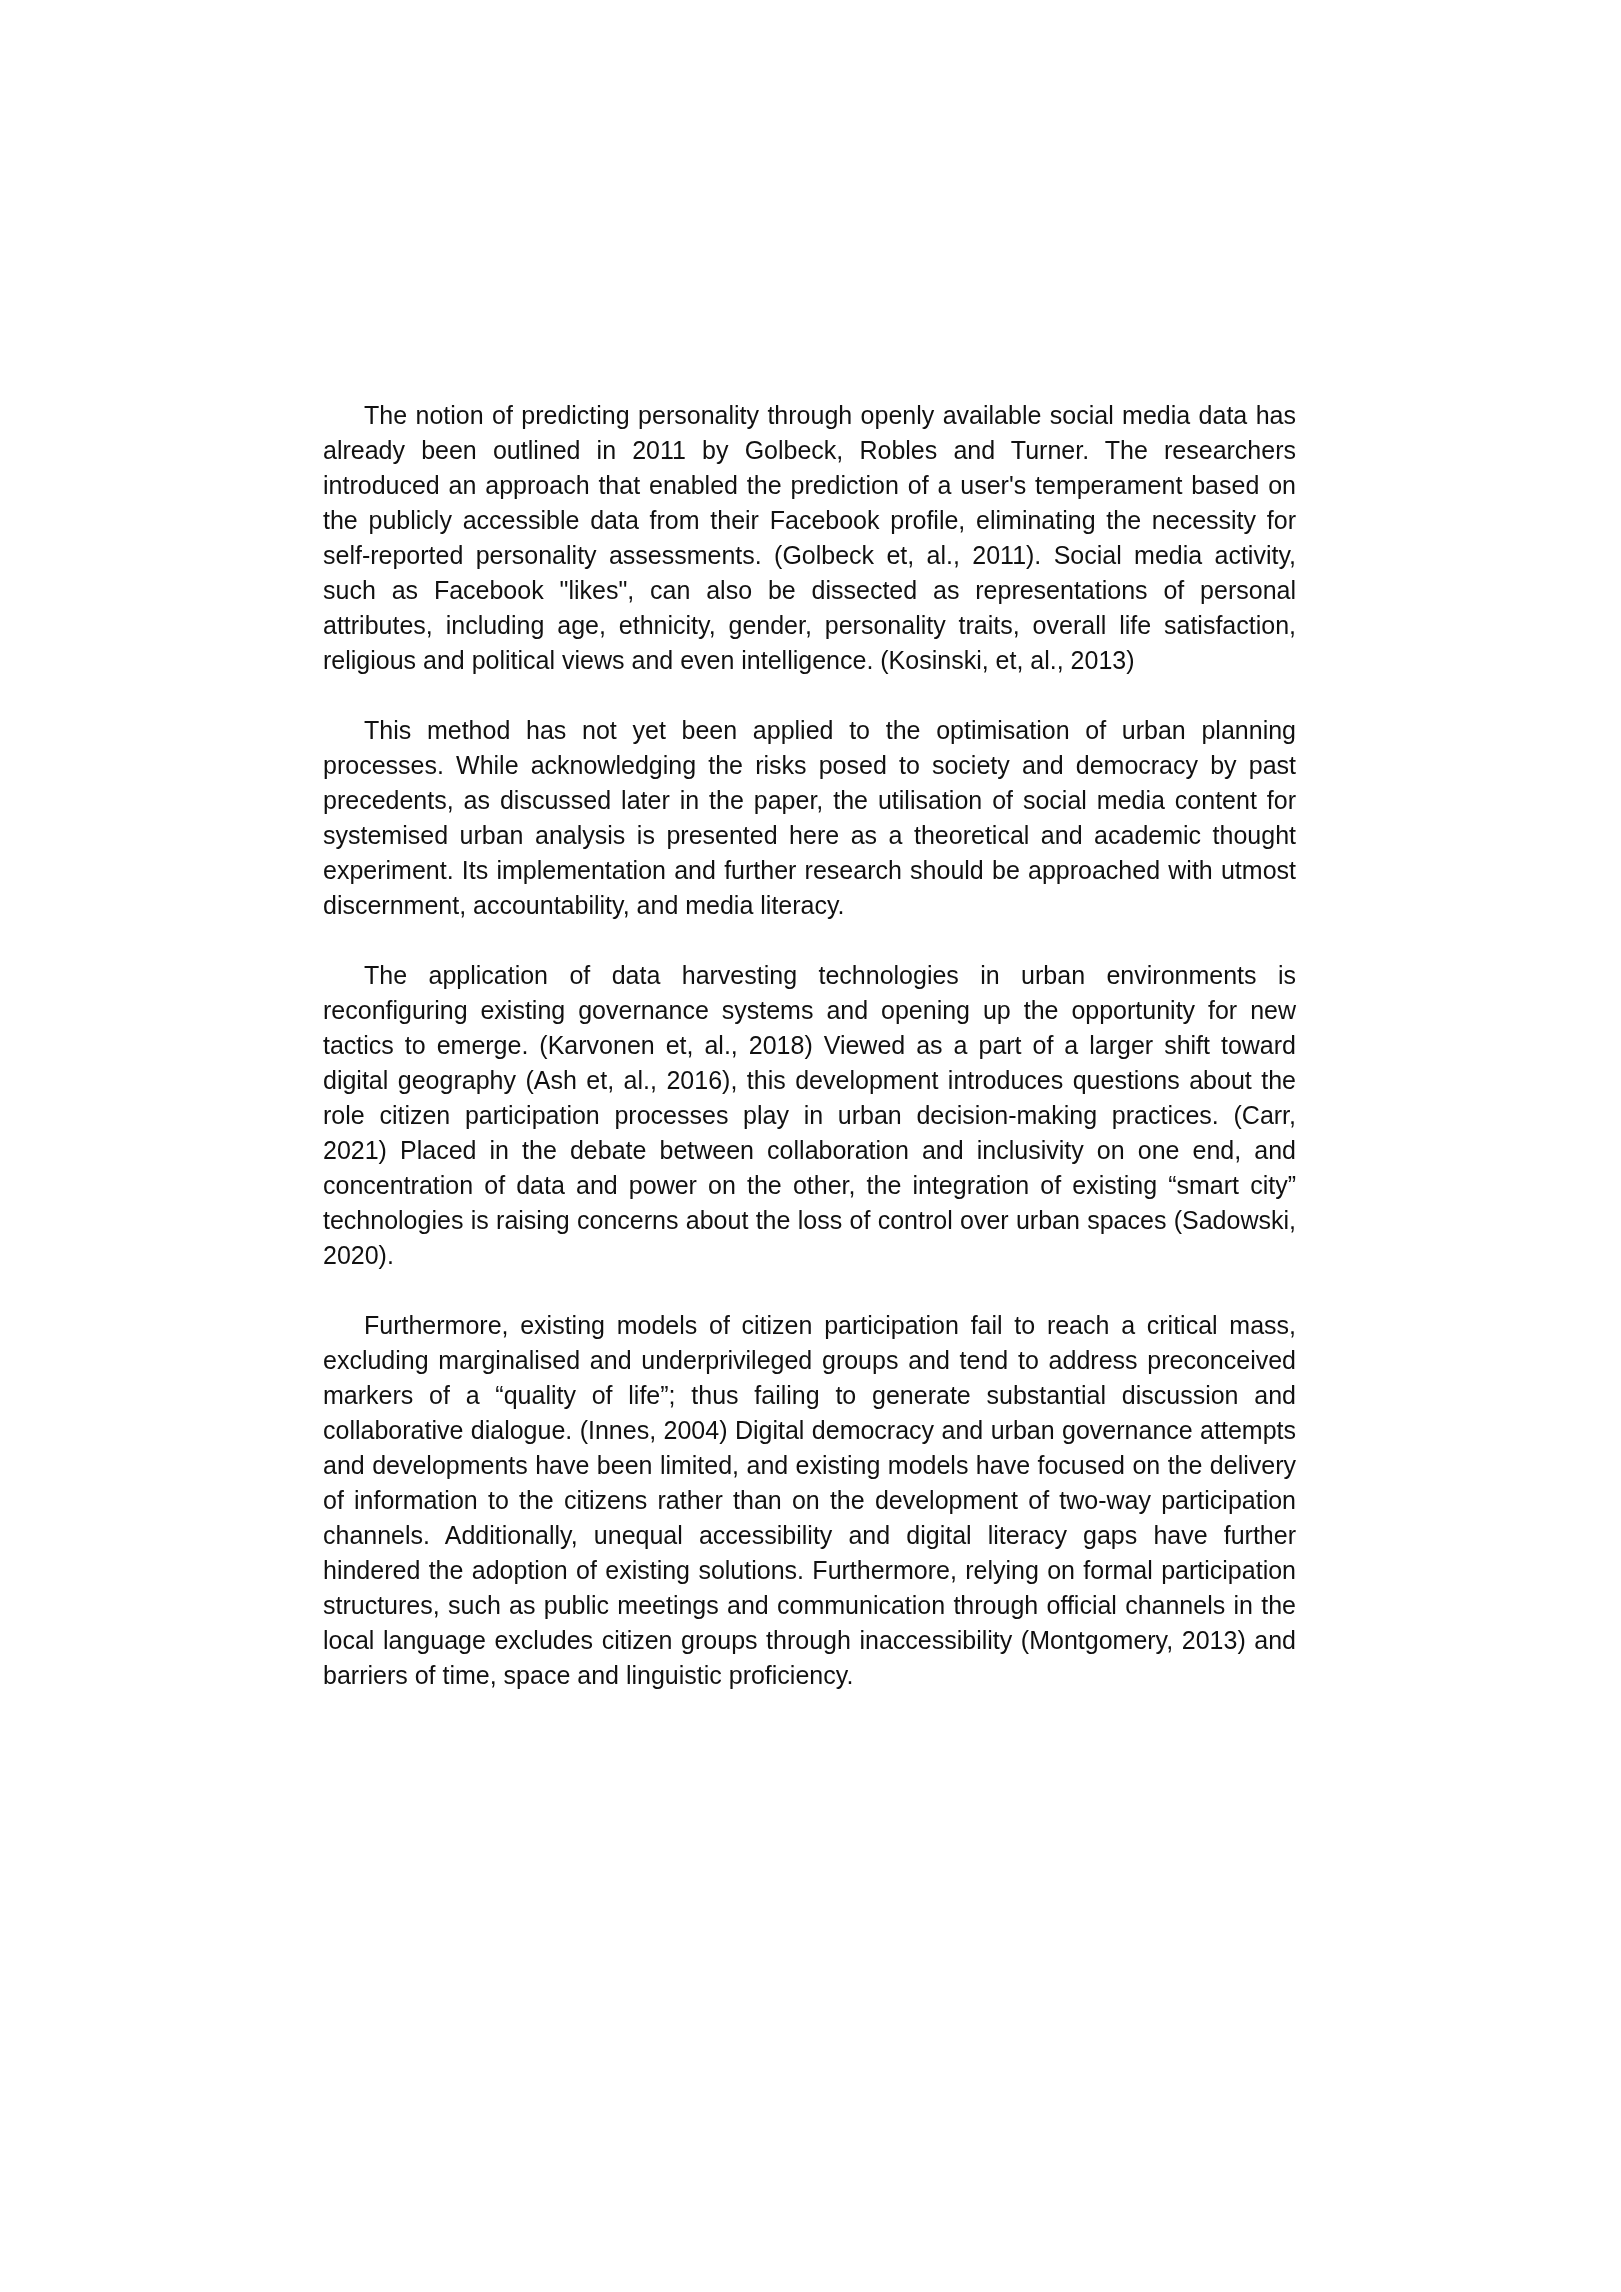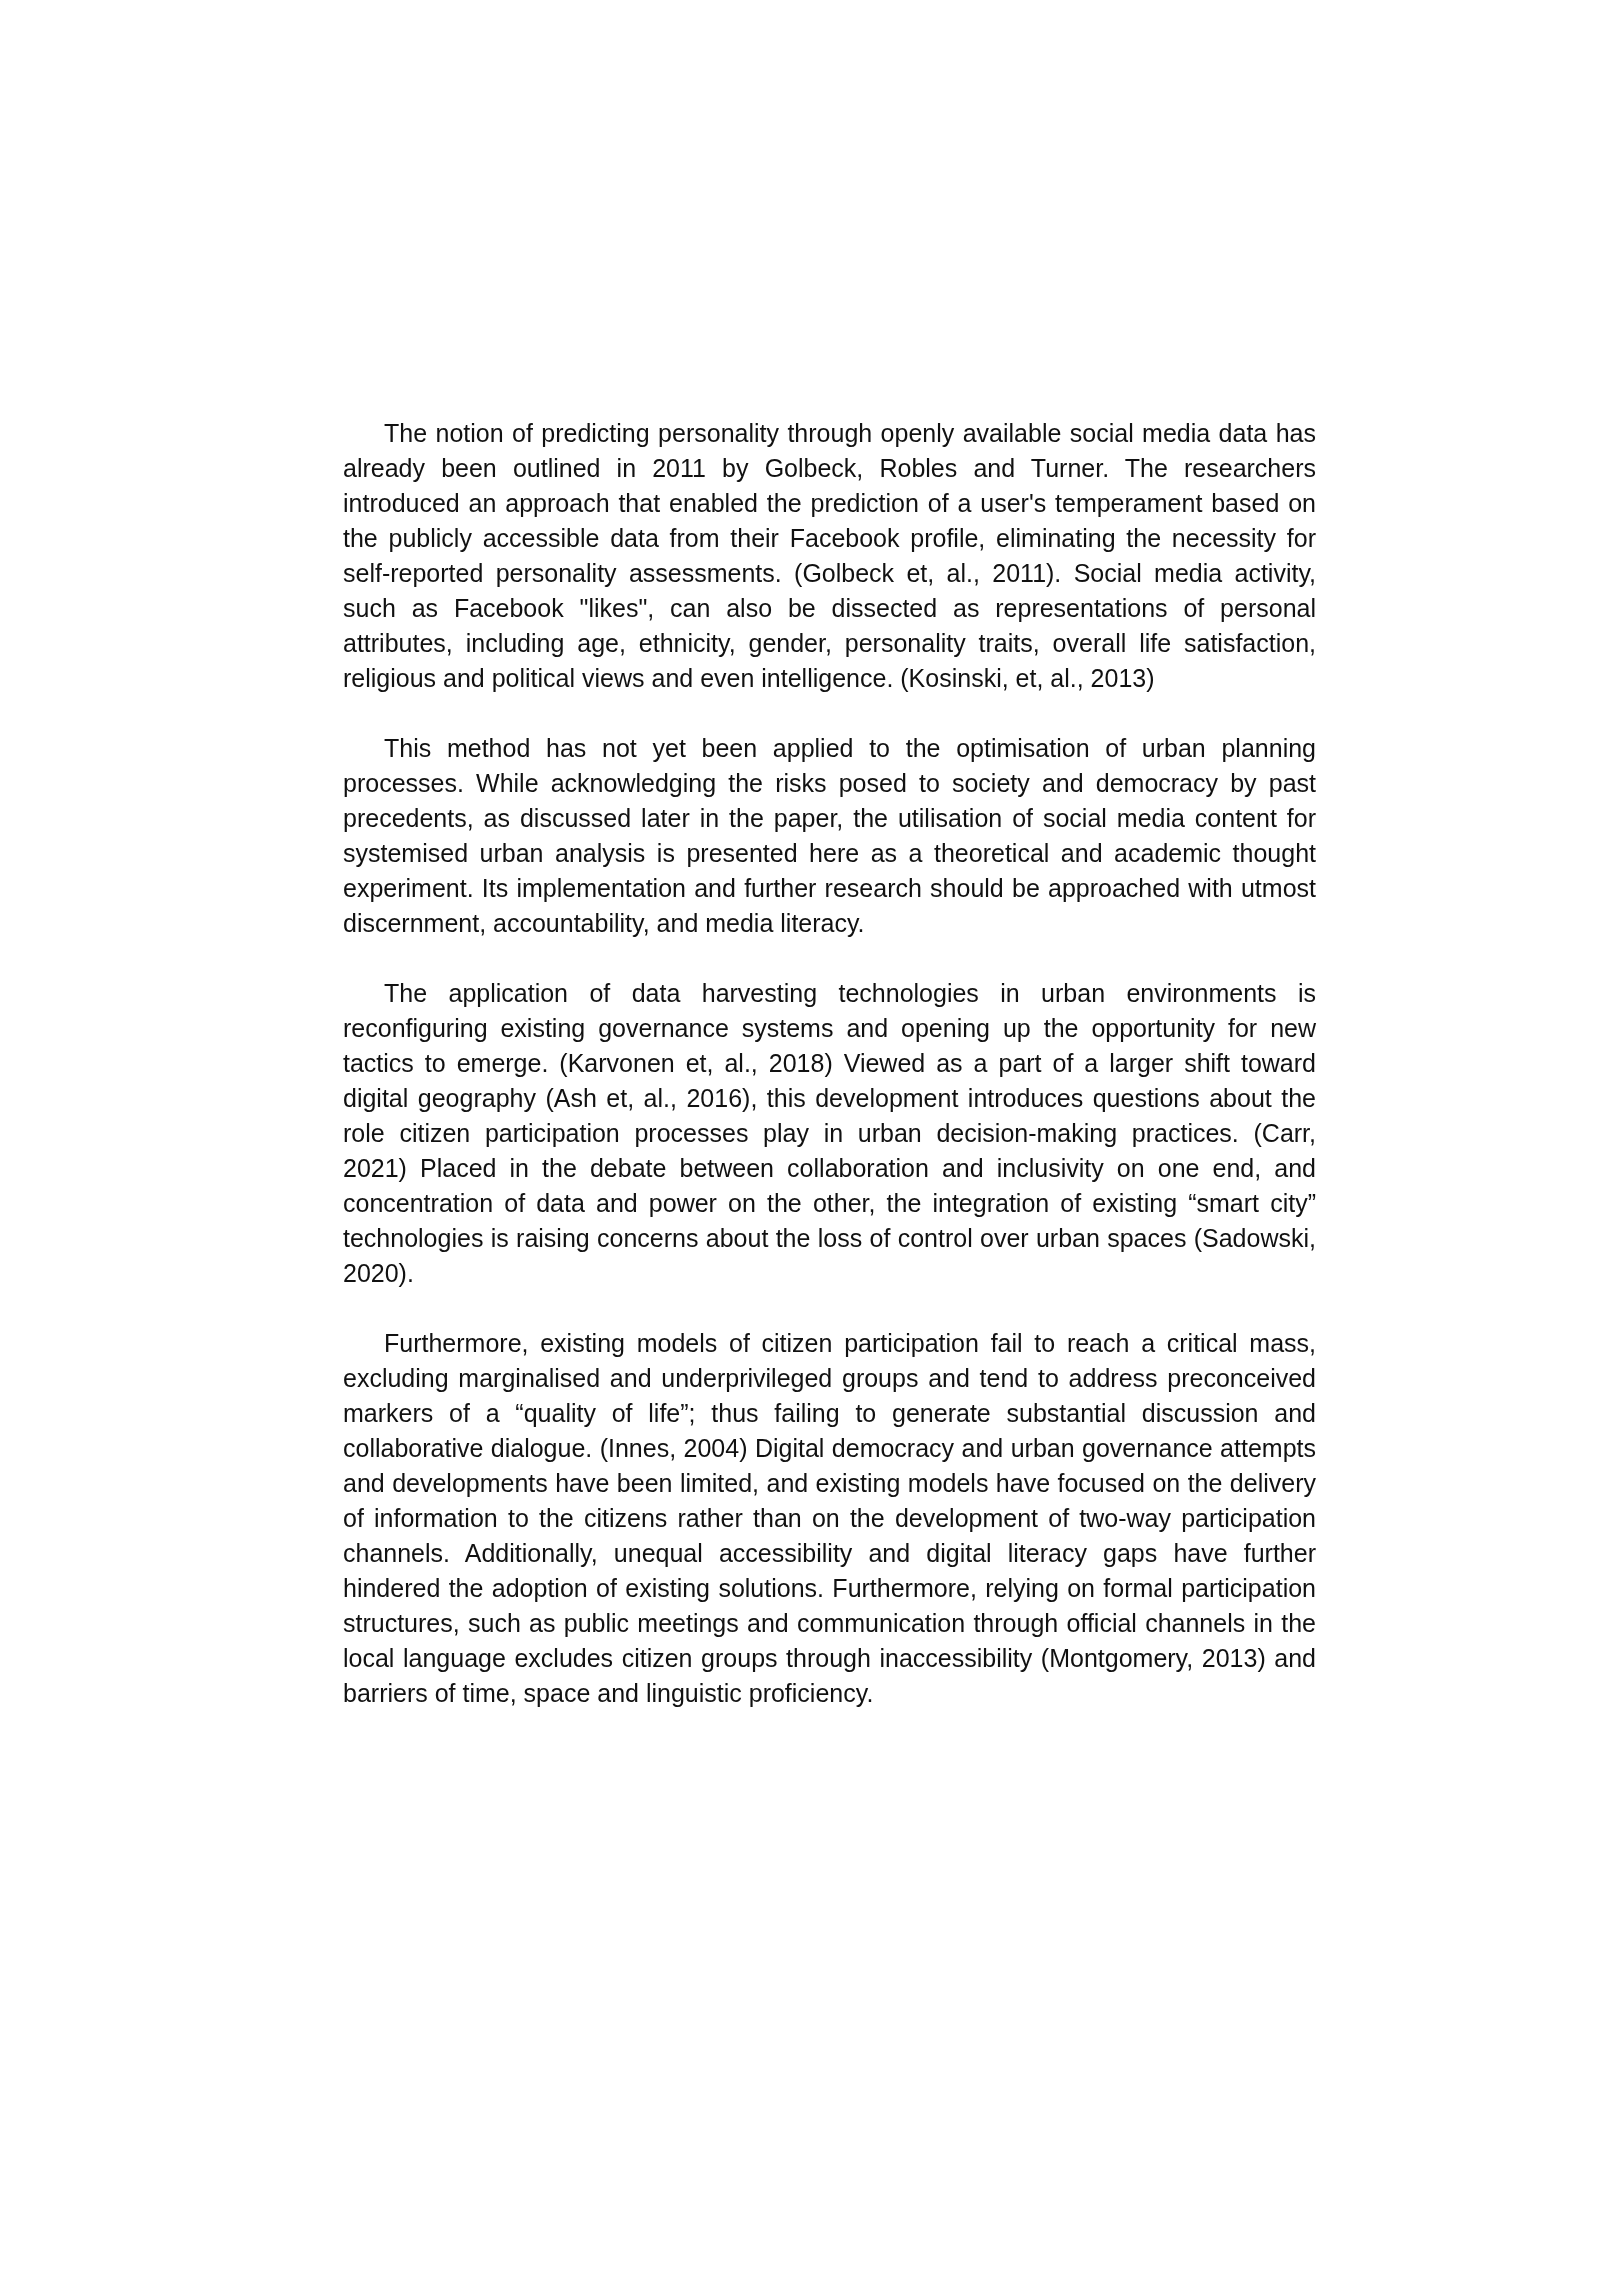--- a/index.html
+++ b/index.html
@@ -18,23 +18,22 @@
   #page {
     position: relative;
     width: 1621px;
     height: 2293px;
     background: #ffffff;
     overflow: hidden;
   }
   #text-column {
     position: absolute;
     left: 323px;
-    top: 416px;
+    top: 398px;
     width: 973px;
-    margin-left: 20px;
   }
   p.para {
     margin: 0 0 35px 0;
     padding: 0;
     font-size: 25px;
     line-height: 35px;
     text-align: justify;
     text-justify: inter-word;
     text-indent: 41px;
     color: #111111;

